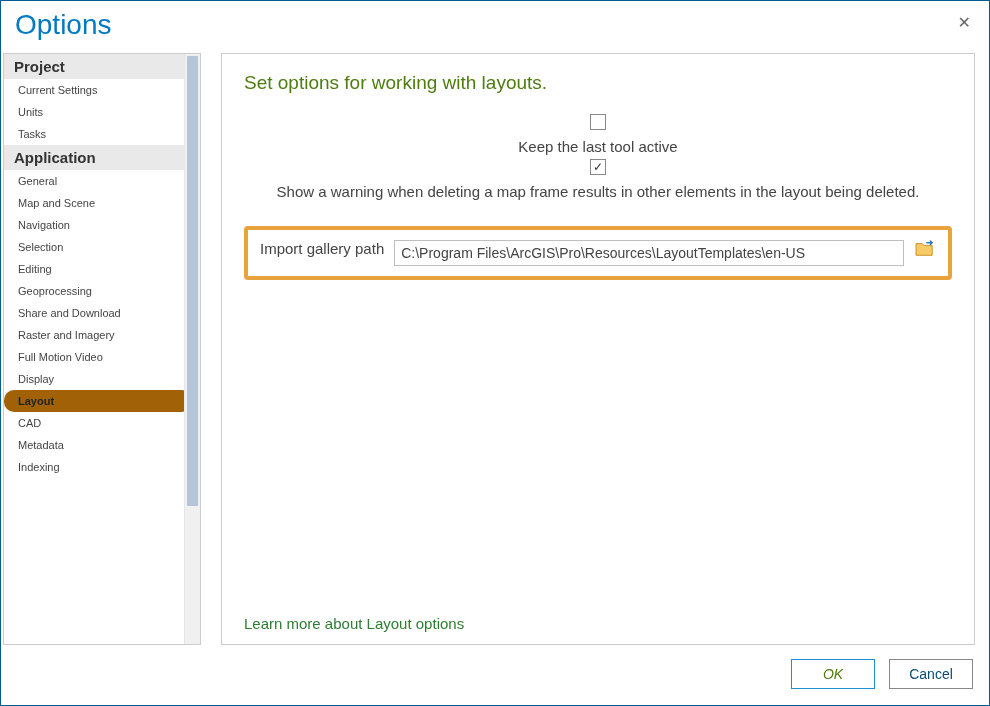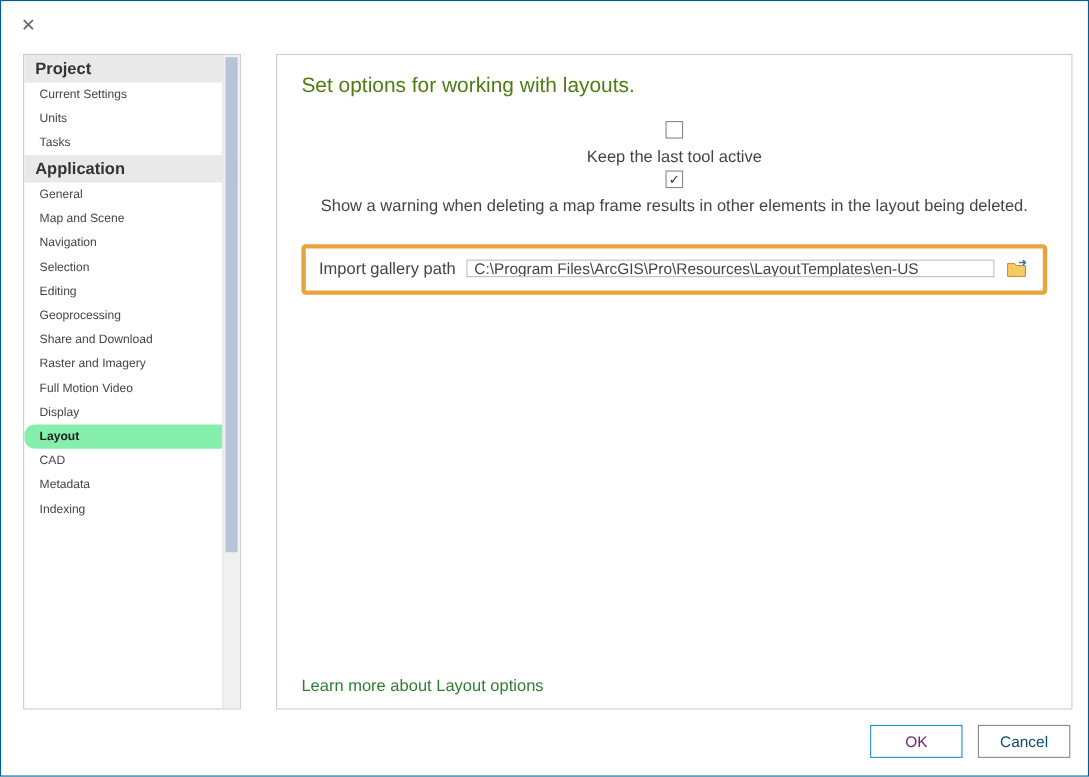--- a/index.html
+++ b/index.html
@@ -30,22 +30,22 @@
   }
   .close-x {
     font-size: 16px;
     color: #666;
     cursor: pointer;
     padding: 4px;
   }
   .body-area {
     flex: 1;
     display: flex;
-    padding: 0 14px 0 20px;
-    gap: 32px;
+    padding: 0 14px 0 2px;
+    gap: 20px;
     min-height: 0;
   }
   
   .sidebar-wrap {
     width: 198px;
     border: 1px solid #ccc;
     position: relative;
     display: flex;
     flex-direction: column;
     overflow: hidden;
@@ -75,21 +75,21 @@
     color: #333;
   }
   .nav-item {
     padding: 5px 10px 5px 14px;
     font-size: 11px;
     color: #444;
     cursor: pointer;
     margin-right: 8px; 
   }
   .nav-item.selected {
-    background: #86efac;
+    background: #a16207;
     font-weight: 700;
     color: #222;
     border-radius: 10px;
   }
   
   .content-wrap {
     flex: 1;
     border: 1px solid #ccc;
     display: flex;
     flex-direction: column;
@@ -134,21 +134,21 @@
     border-radius: 4px;
     padding: 10px 12px;
     display: flex;
     align-items: flex-start;
     gap: 10px;
   }
   .field-label { font-size: 15px; color: #444; white-space: nowrap; }
   .text-input {
     flex: 1;
     border: 1px solid #bfbfbf;
-    height: 16px;
+    height: 26px;
     padding: 2px 6px;
     font-size: 14px;
     font-family: inherit;
     color: #444;
   }
   .folder-icon {
     width: 22px; height: 18px;
     position: relative;
     flex: none;
     cursor: pointer;
@@ -172,26 +172,27 @@
     height: 30px;
     border: 1px solid #888;
     background: #fff;
     font-size: 14px;
     color: #0c4a6e;
     display: inline-flex;
     align-items: center;
     justify-content: center;
     cursor: pointer;
   }
-  .btn.primary { border-color: #1e8fd4; color: #701a75; }
+  .btn.primary { border-color: #1e8fd4; color: #4d7c0f; font-style: italic; }
 </style>
 </head>
 <body>
 
 <div class="titlebar">
+  <h1>Options</h1>
   <div class="close-x">✕</div>
 </div>
 
 <div class="body-area">
 
   <div class="sidebar-wrap">
     <div class="sidebar">
 
       <div class="section-header">Project</div>
       <div class="nav-item">Current Settings</div>

